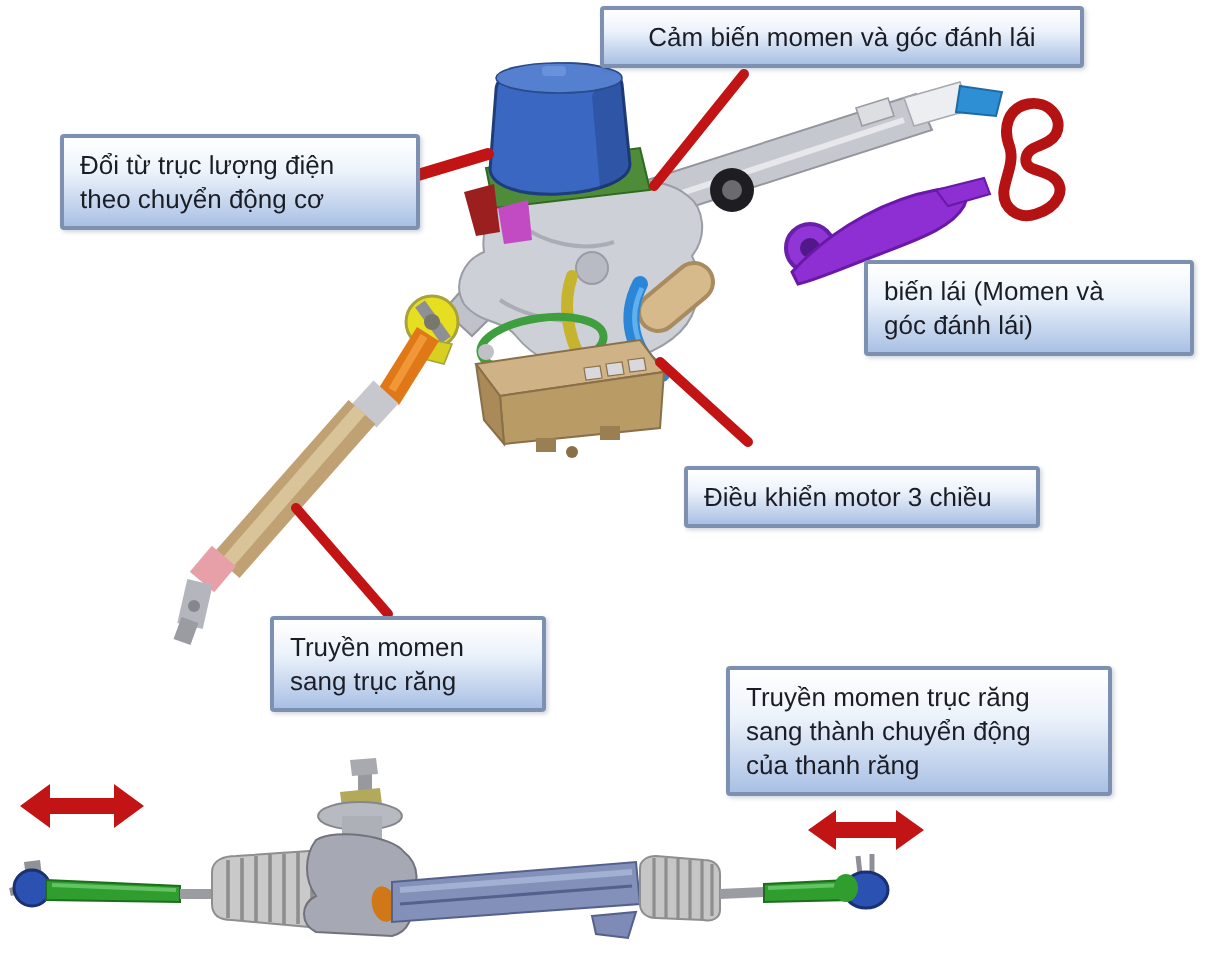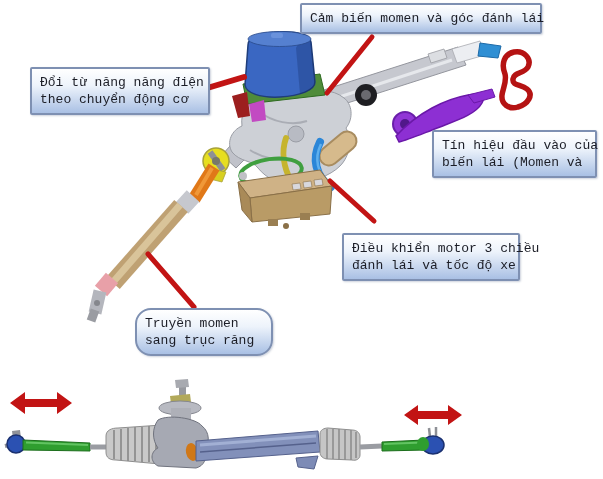--- a/index.html
+++ b/index.html
@@ -1,37 +1,37 @@
 <!DOCTYPE html>
 <html><head>
 <meta charset="utf-8">
 <style>
   html,body{margin:0;padding:0;background:#fff;}
   #canvas{
     position:relative;width:603px;height:479px;background:#ffffff;overflow:hidden;
-    font-family:Liberation Mono, monospace;
+    font-family:Liberation Sans, sans-serif;
   }
   #art{position:absolute;left:0;top:0;}
   .callout{
     position:absolute;
     border:2px solid #7e90b2;
     border-radius:2px;
     background:linear-gradient(180deg,#ffffff 0%,#edf3fb 38%,#a9c0e4 100%);
     color:#1b1d26;
     font-size:13px;
     line-height:17px;
     padding:5px 8px;
     box-shadow:1px 1px 2px rgba(60,80,120,0.25);
   }
   .callout .ln{white-space:nowrap;}
   #co-sensor{left:300px;top:3px;width:222px;text-align:center;}
   #co-motor{left:30px;top:67px;width:160px;}
   #co-driver{left:432px;top:130px;width:145px;}
   #co-ecu{left:342px;top:233px;width:158px;}
-  #co-column{left:135px;top:308px;width:118px;border-radius:16px;}
+  #co-column{left:135px;top:308px;width:118px;}
   #co-rack{left:363px;top:333px;width:173px;}
 </style>
 </head>
 <body>
 
 <div id="canvas">
 
   <svg id="art" width="603" height="479" viewBox="0 0 603 479">
 
     <g>
@@ -200,33 +200,37 @@
       <polygon points="10,403 25,392 25,399 57,399 57,392 72,403 57,414 57,407 25,407 25,414"></polygon>
       <polygon points="404,415 418,405 418,411 448,411 448,405 462,415 448,425 448,419 418,419 418,425"></polygon>
     </g>
   </svg>
 
   <div class="callout" id="co-sensor">
     <div class="ln">Cảm biến momen và góc đánh lái</div>
   </div>
 
   <div class="callout" id="co-motor">
-    <div class="ln">Đổi từ năng năng điện</div>
+    <div class="ln">Đổi từ trục lượng điện</div>
     <div class="ln">theo chuyển động cơ</div>
   </div>
 
   <div class="callout" id="co-driver">
-    <div class="ln">Tín hiệu đầu vào của</div>
     <div class="ln">biến lái (Momen và</div>
+    <div class="ln">góc đánh lái)</div>
   </div>
 
   <div class="callout" id="co-ecu">
     <div class="ln">Điều khiển motor 3 chiều</div>
-    <div class="ln">đánh lái và tốc độ xe</div>
   </div>
 
   <div class="callout" id="co-column">
     <div class="ln">Truyền momen</div>
     <div class="ln">sang trục răng</div>
   </div>
 
+  <div class="callout" id="co-rack">
+    <div class="ln">Truyền momen trục răng</div>
+    <div class="ln">sang thành chuyển động</div>
+    <div class="ln">của thanh răng</div>
+  </div>
 
 </div>
 
 </body></html>

